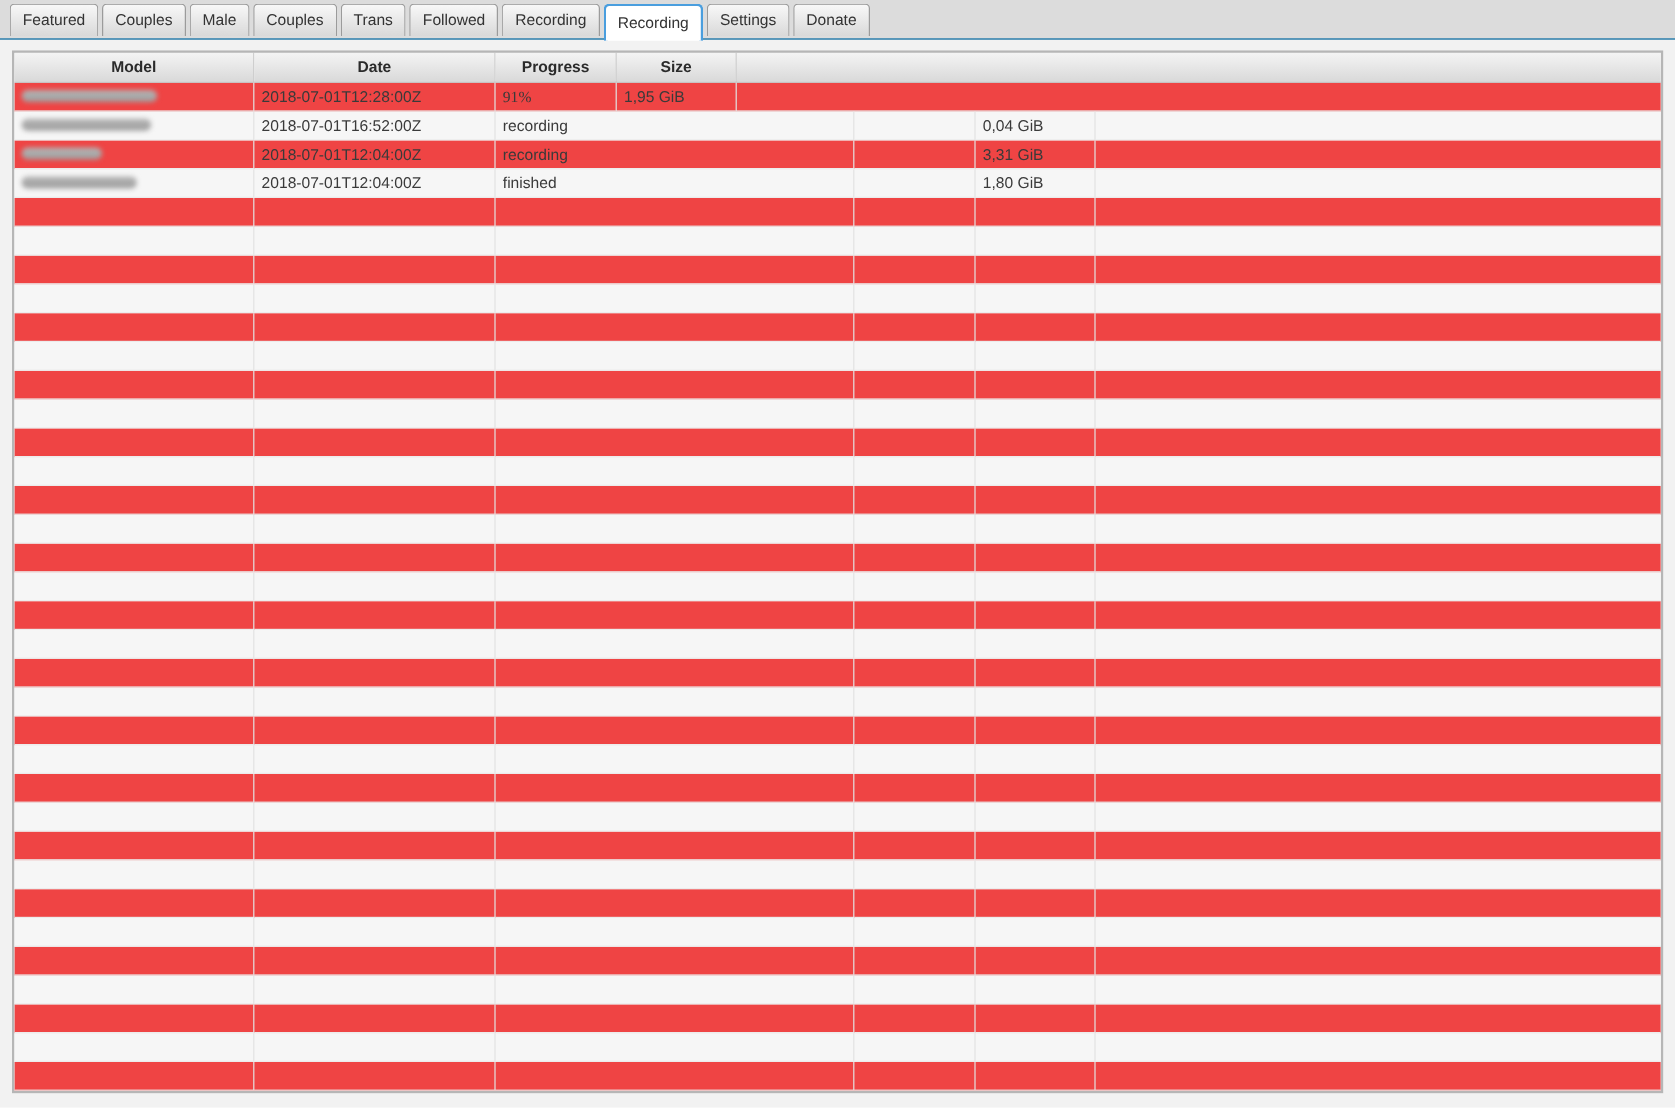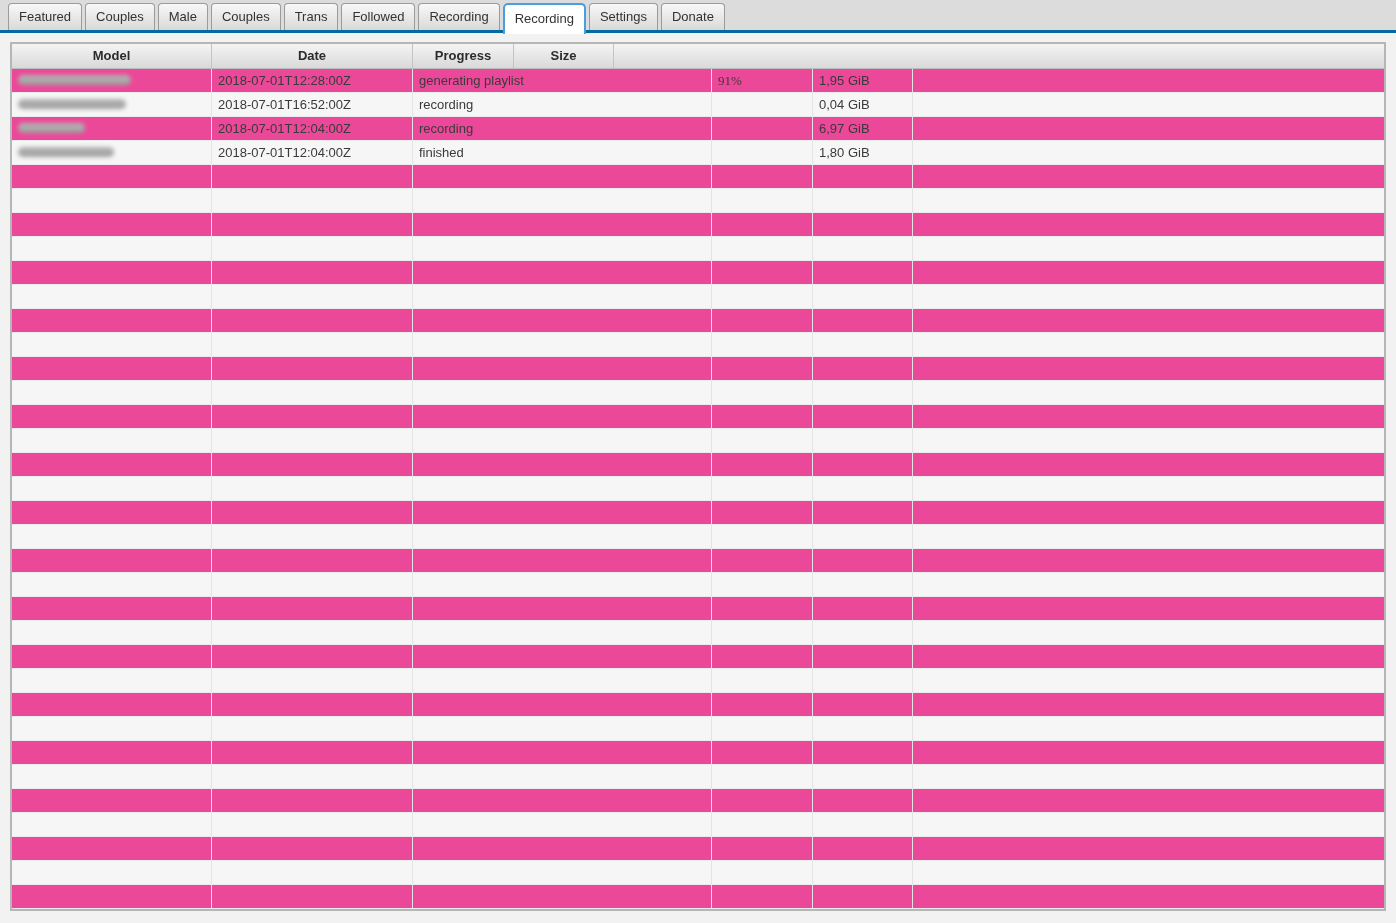--- a/index.html
+++ b/index.html
@@ -10,23 +10,23 @@
     font-family: "Liberation Sans", "DejaVu Sans", sans-serif;
     font-size: 13px;
     color: #333333;
     overflow: hidden;
   }
 
   
   .tabbar {
     height: 33px;
     background: #dcdcdc;
-    border-bottom: 3px solid #0369a1;
+    border-bottom: 1px solid #0369a1;
     display: flex;
-    align-items: flex-end;
+    align-items: center;
     padding-left: 8px;
     position: relative;
   }
   .tab {
     height: 27px;
     line-height: 25px;
     padding: 0 10px;
     background: linear-gradient(#f8f8f8, #d9d9d9);
     border: 1px solid #9b9b9b;
     border-bottom: none;
@@ -66,21 +66,21 @@
     font-weight: bold;
     color: #2b2b2b;
     background: linear-gradient(#f4f4f4, #d9d9d9);
     border-right: 1px solid #c3c3c3;
     border-bottom: 1px solid #bcbcbc;
     overflow: hidden;
     white-space: nowrap;
     flex: 0 0 auto;
   }
   .thead .th:last-child { flex: 1 1 auto; border-right: none; }
-  .tr { display: flex; height: 24px; background: #ec4899; }
+  .tr { display: flex; height: 24px; background: #ef4444; }
   .tr.alt { background: #f6f6f6; }
   .td {
     height: 24px;
     line-height: 23px;
     padding: 0 6px;
     border-right: 1px solid #e3e3e3;
     border-bottom: 1px solid #ececec;
     overflow: hidden;
     white-space: nowrap;
     flex: 0 0 auto;
@@ -118,39 +118,38 @@
       <div class="th" style="width: 200px;">Model</div>
       <div class="th" style="width: 201px;">Date</div>
       <div class="th" style="width: 101px;">Progress</div>
       <div class="th" style="width: 100px;">Size</div>
       <div class="th" style="width: 471px;"></div>
     </div>
   <div class="tbody">
       <div class="tr">
         <div class="td" style="width: 200px;"><span class="redacted" style="width: 113px;"></span></div>
         <div class="td" style="width: 201px;">2018-07-01T12:28:00Z</div>
-        <div class="td" style="width: 299px;">generating playlist</div>
         <div class="td" style="width: 101px; font-family: Liberation Serif, serif;">91%</div>
         <div class="td" style="width: 100px;">1,95 GiB</div>
         <div class="td" style="width: 471px;"></div>
       </div>
       <div class="tr alt">
         <div class="td" style="width: 200px;"><span class="redacted" style="width: 108px;"></span></div>
         <div class="td" style="width: 201px;">2018-07-01T16:52:00Z</div>
         <div class="td" style="width: 299px;">recording</div>
         <div class="td" style="width: 101px;"></div>
         <div class="td" style="width: 100px;">0,04 GiB</div>
         <div class="td" style="width: 471px;"></div>
       </div>
       <div class="tr">
         <div class="td" style="width: 200px;"><span class="redacted" style="width: 67px;"></span></div>
         <div class="td" style="width: 201px;">2018-07-01T12:04:00Z</div>
         <div class="td" style="width: 299px;">recording</div>
         <div class="td" style="width: 101px;"></div>
-        <div class="td" style="width: 100px;">6,97 GiB</div>
+        <div class="td" style="width: 100px;">3,31 GiB</div>
         <div class="td" style="width: 471px;"></div>
       </div>
       <div class="tr alt">
         <div class="td" style="width: 200px;"><span class="redacted" style="width: 96px;"></span></div>
         <div class="td" style="width: 201px;">2018-07-01T12:04:00Z</div>
         <div class="td" style="width: 299px;">finished</div>
         <div class="td" style="width: 101px;"></div>
         <div class="td" style="width: 100px;">1,80 GiB</div>
         <div class="td" style="width: 471px;"></div>
       </div>

